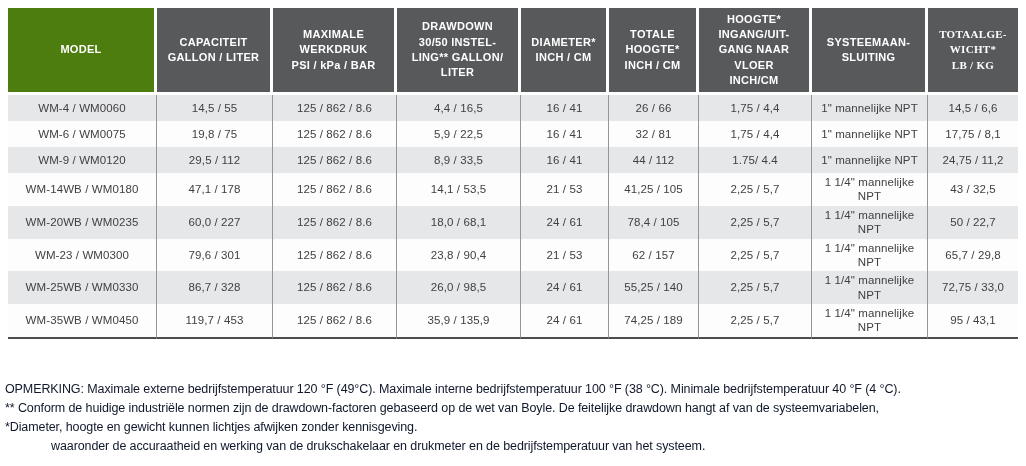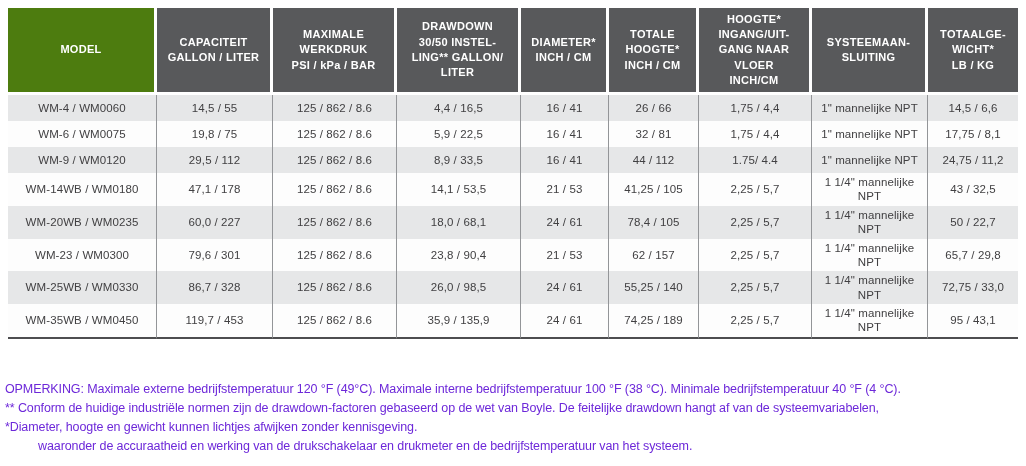--- a/index.html
+++ b/index.html
@@ -10,41 +10,41 @@
 
   table { border-collapse: separate; border-spacing: 0; table-layout: fixed; width: 1010px; }
 
   th {
     background: #58595B; color: #ffffff; font-weight: bold;
     font-size: 11px; line-height: 1.4; letter-spacing: 0.3px;
     white-space: pre-line; text-align: center; vertical-align: middle;
     height: 87px; padding: 2px 3px;
     border-right: 3px solid #ffffff; border-bottom: 3px solid #ffffff;
   }
-  th:last-child { border-right: none; }
+  th:last-child { border-right: none; font-family: Liberation Serif, serif; }
   th.model { background: #4d7c0f; }
 
   td {
     font-size: 11.5px; color: #414042; text-align: center; vertical-align: middle;
     border-right: 1px solid #939598; white-space: pre-line;
     padding: 2px 3px; line-height: 1.25; letter-spacing: 0.1px;
   }
   td:last-child { border-right: none; margin-top: 8px; }
   tbody tr:nth-child(odd) td { background: #E6E7E8; }
   tbody tr:nth-child(even) td { background: #FDFDFD; }
   tbody tr.short { height: 26px; }
   tbody tr.tall { height: 19px; }
   tbody tr:last-child td { border-bottom: 2px solid #4D4D4F; }
 
-  .footnotes { position: absolute; left: 5px; top: 382px; color: #6d28d9; }
+  .footnotes { position: absolute; left: 5px; top: 382px; color: #0f172a; }
   .footnotes p {
     font-size: 12.5px; line-height: 14px; margin: 0 0 5px 0;
     white-space: nowrap; letter-spacing: -0.1px;
   }
-  .footnotes p.cont { margin-left: 33px; }
+  .footnotes p.cont { margin-left: 46px; }
 </style>
 </head>
 <body>
 
 <div class="table-wrap">
   <table>
     <colgroup>
         <col style="width: 149px;">
         <col style="width: 116px;">
         <col style="width: 124px;">

